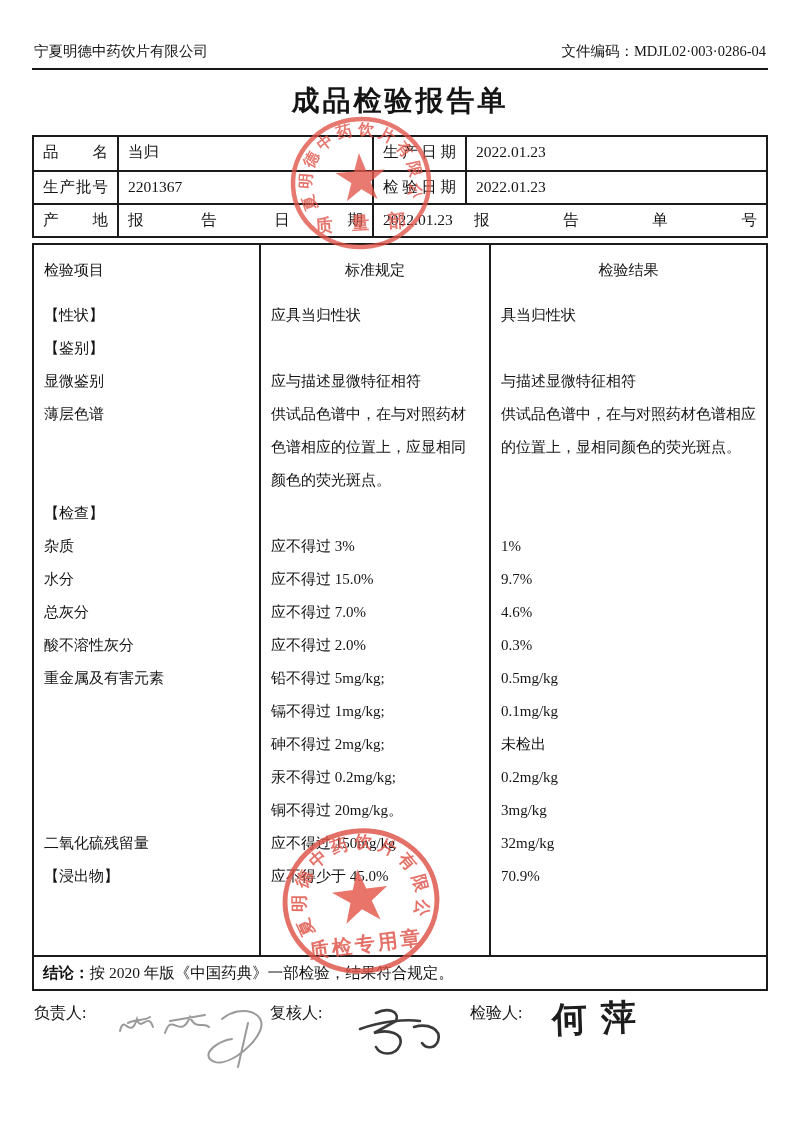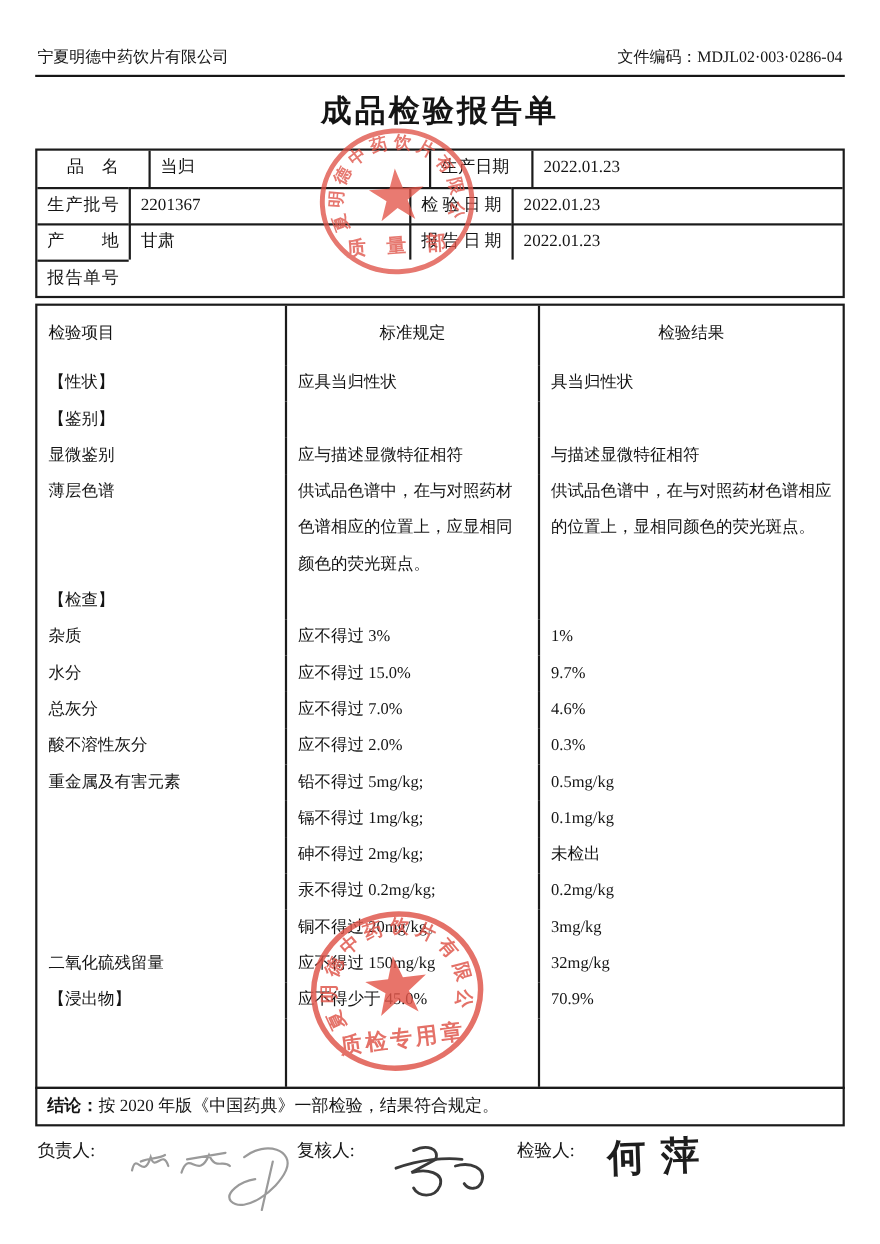--- a/index.html
+++ b/index.html
@@ -14,21 +14,21 @@
        font-size:14.5px;padding:0 2px 7px 2px;}
   .rule{border-bottom:2px solid #161616;}
   .title{text-align:center;font-size:28px;font-weight:700;letter-spacing:3px;margin:12px 0 15px 0;}
 
   
   .info{display:grid;grid-template-columns:83px 255px 93px 1fr;
         border:2px solid #1b1b1b;font-size:15.5px;}
   .cell{box-sizing:border-box;height:33px;line-height:30px;padding:0 9px;
         border-left:2px solid #1b1b1b;border-top:2px solid #1b1b1b;overflow:hidden;white-space:nowrap;}
   .cell.nl{border-left:none;}
-  .cell.nt{border-top:none;margin-left:18px;}
+  .cell.nt{border-top:none;}
   .jl{text-align:justify;text-align-last:justify;}
   .span3{grid-column:2/5;}
 
   
   .insp{display:grid;grid-template-columns:225px 230px 1fr;
         border:2px solid #1b1b1b;margin-top:5px;font-size:15px;}
   .irow{display:contents;}
   .ic{box-sizing:border-box;padding:0 10px;line-height:33px;}
   .ic.b{border-left:2px solid #1b1b1b;}
   .ic.hd{height:54px;padding-top:10px;line-height:30px;}
@@ -74,21 +74,20 @@
     <div class="cell nt">当归</div>
     <div class="cell nt jl">生产日期</div>
     <div class="cell nt">2022.01.23</div>
 
     <div class="cell nl jl">生产批号</div>
     <div class="cell">2201367</div>
     <div class="cell jl">检验日期</div>
     <div class="cell">2022.01.23</div>
 
     <div class="cell nl jl">产　地</div>
-    <div class="cell">甘肃</div>
     <div class="cell jl">报告日期</div>
     <div class="cell">2022.01.23</div>
 
     <div class="cell nl jl">报告单号</div>
   </div>
 
   <div class="insp">
     <div class="irow">
       <div class="ic hd"><span class="uline">检验项目</span></div>
       <div class="ic hd ctr b"><span class="uline">标准规定</span></div>

